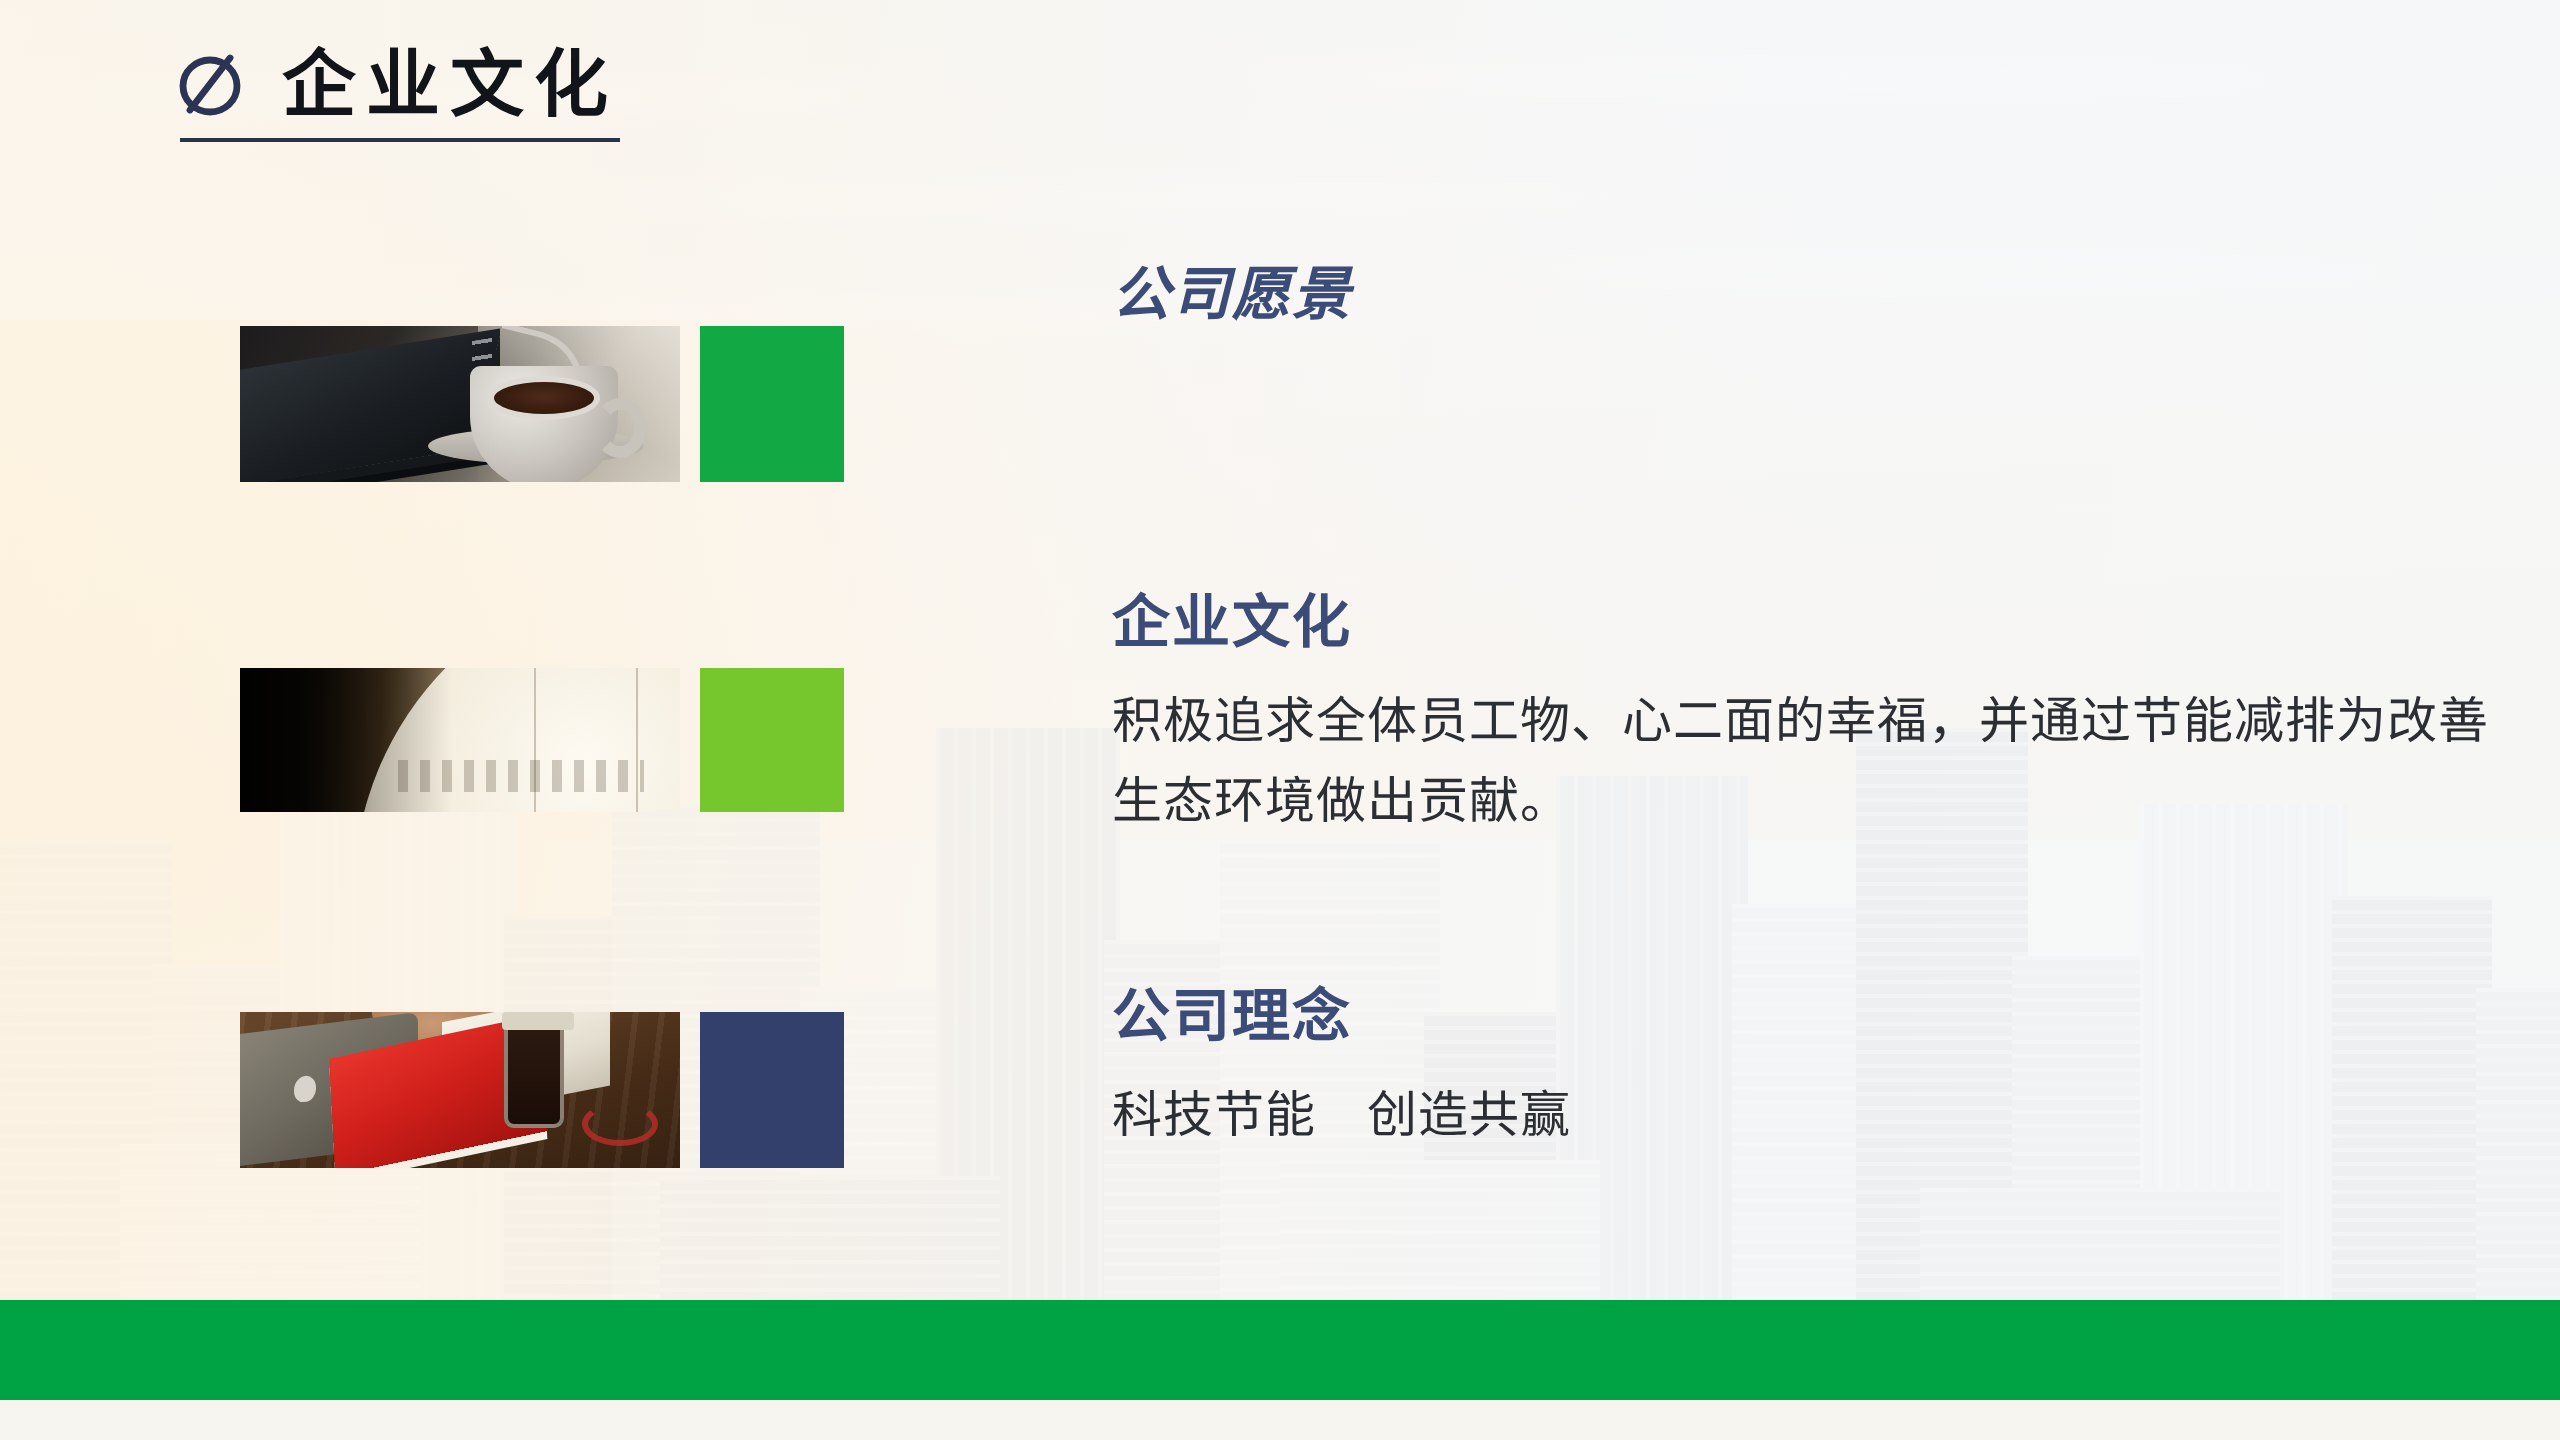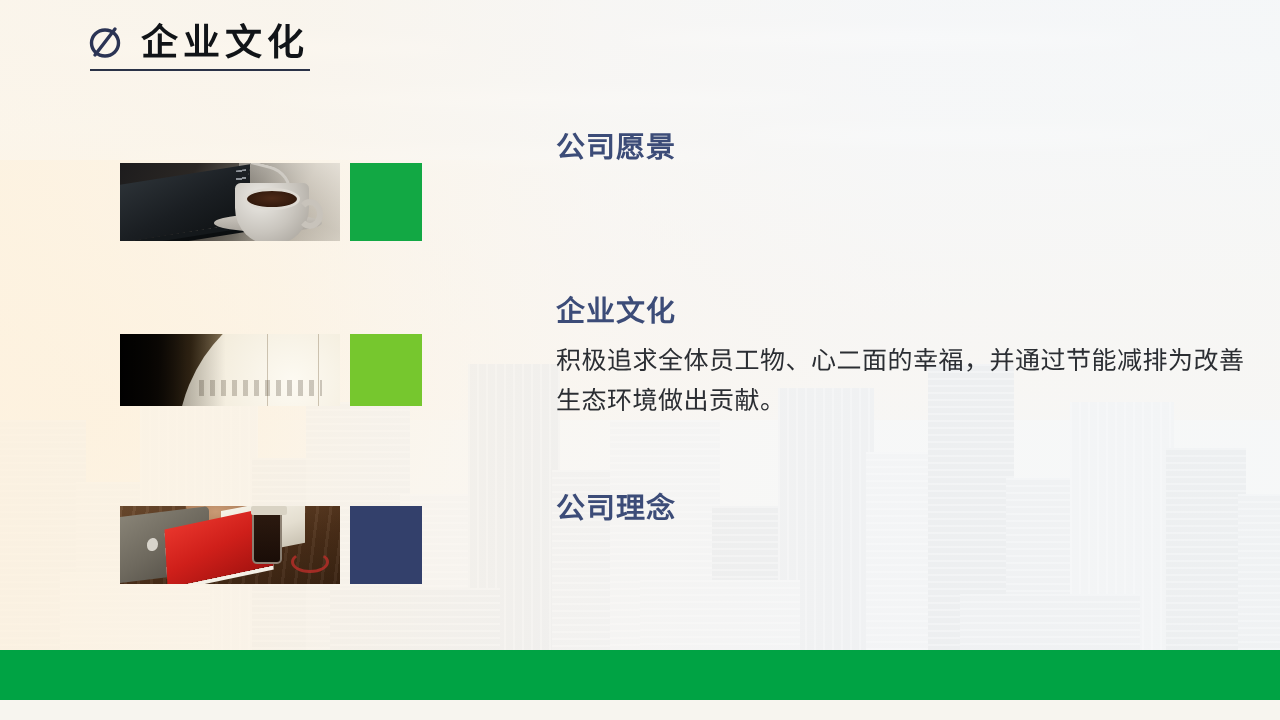--- a/index.html
+++ b/index.html
@@ -385,30 +385,31 @@
             <div class="jar-lid"></div>
           </div>
         <div class="cord"></div>
       </div>
     </div>
     <div class="swatch" style="top:506px; height:78px; background:#33406b;"></div>
   </div>
 
   <div class="content">
 
-    <div class="block" style="top:130px;">
+    <div class="block" style="top:130px;font-style:italic;">
       <h2>公司愿景</h2>
     </div>
 
     <div class="block" style="top:294px; width:700px;">
       <h2>企业文化</h2>
       <p> 积极追求全体员工物、心二面的幸福，并通过节能减排为改善生态环境做出贡献。</p>
     </div>
 
     <div class="block" style="top:491px;">
       <h2>公司理念</h2>
+      <p>科技节能　创造共赢</p>
     </div>
   </div>
 
   <div class="footer-base"></div>
   <div class="footer-bar" style="background:#00a344;"></div>
 
 </div>
 
 </body></html>

